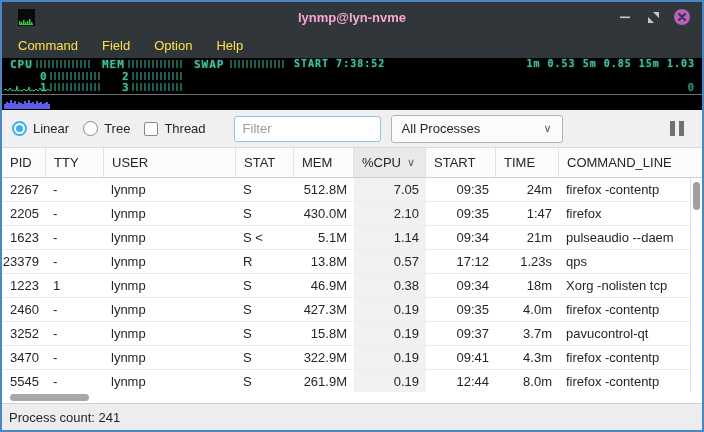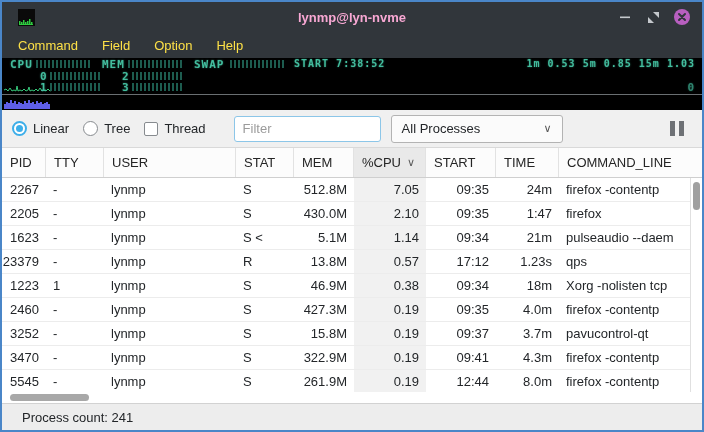--- a/index.html
+++ b/index.html
@@ -85,21 +85,21 @@
   .col-time { width:63px;  flex:0 0 auto; }
   .col-cmd  { flex:1 1 auto; border-right:none; }
   .vscroll { position:absolute; top:30px; right:0; bottom:0; width:12px; background:#fff;
              border-left:1px solid #e0e0e0; }
   .vthumb { position:absolute; top:4px; left:2px; width:7px; height:28px; border-radius:4px; background:#a0a0a0; }
 
   
   .hscroll { height:11px; background:#fff; position:relative; flex:0 0 auto; }
   .hthumb { position:absolute; left:8px; top:2px; width:79px; height:7px; border-radius:4px; background:#a8a8a8; }
   .statusbar { height:27px; background:#ededed; border-top:1px solid #d2d2d2; display:flex;
-               align-items:center; padding-left:20px; flex:0 0 auto; color:#232629; }
+               align-items:center; padding-left:7px; flex:0 0 auto; color:#232629; }
 </style>
 </head>
 <body>
 
 <div class="window">
 
   <div class="titlebar">
     <span class="app-icon">
       <svg width="17" height="17" viewBox="0 0 17 17">
         <rect x="0" y="0" width="17" height="17" fill="#0a0a0a"></rect>

